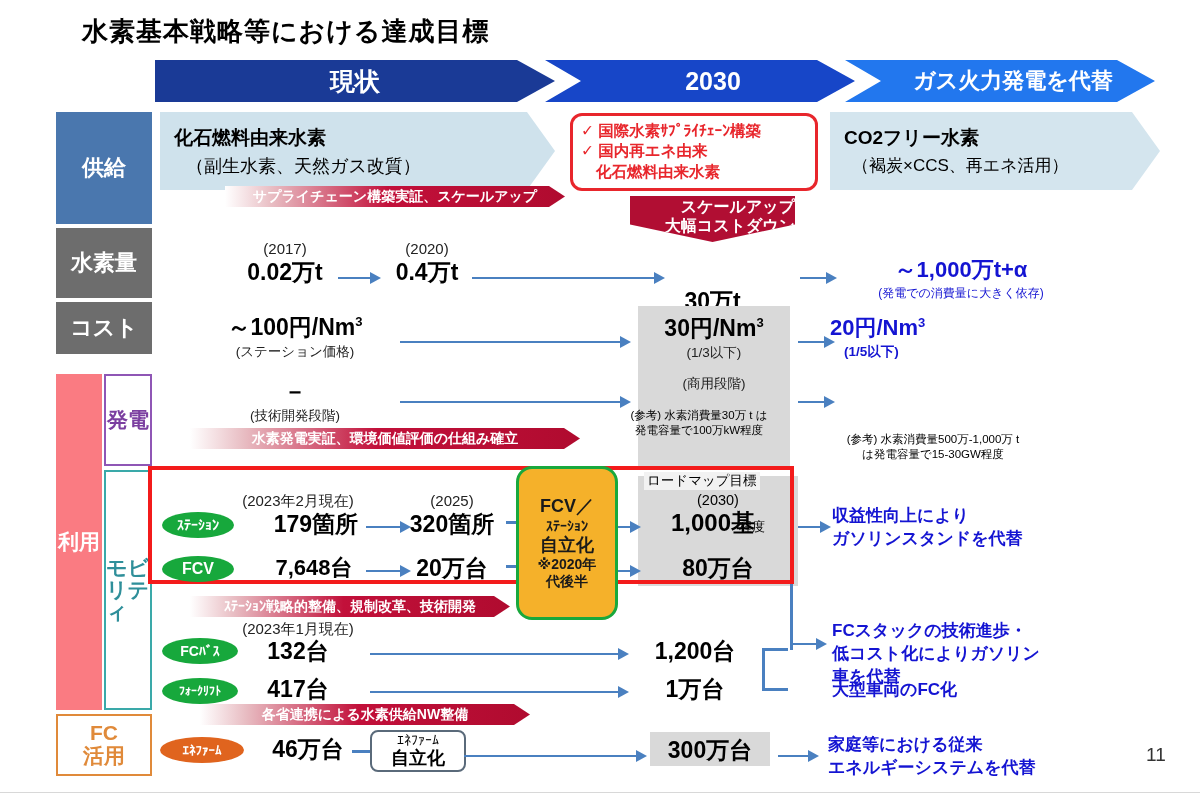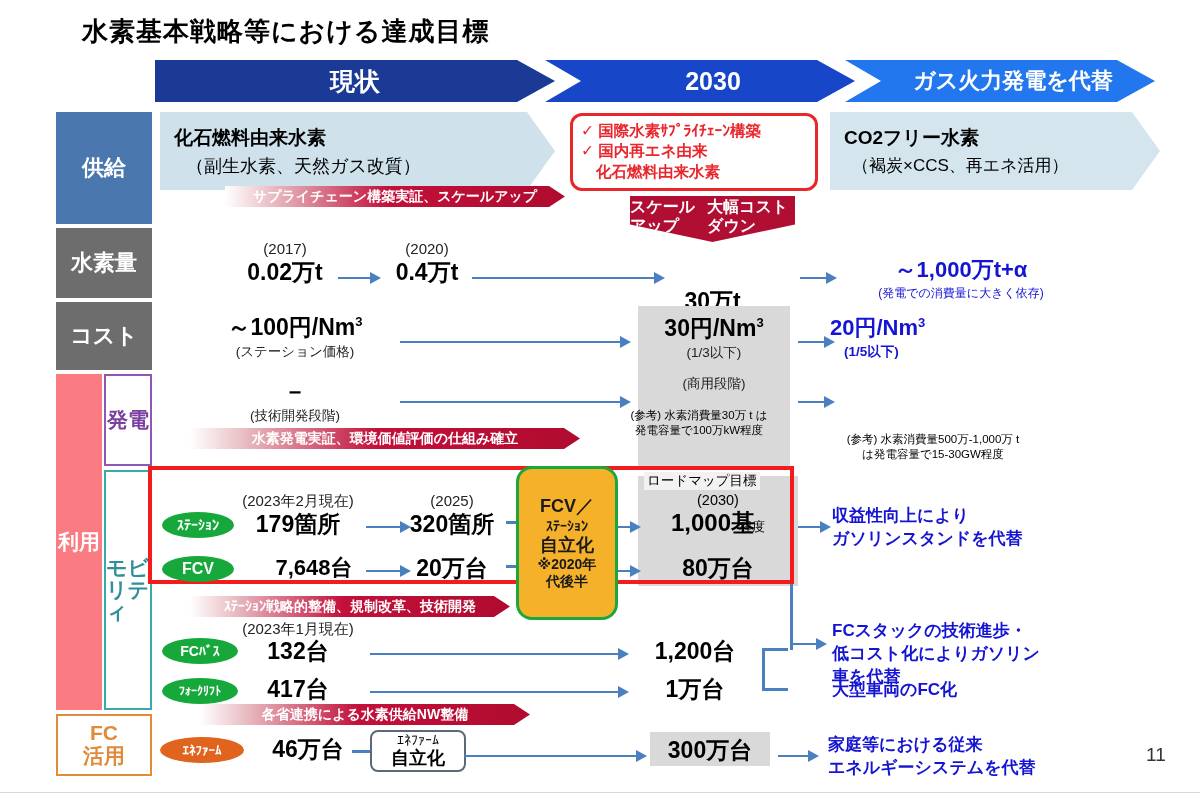--- a/index.html
+++ b/index.html
@@ -24,21 +24,21 @@
      font-size:25px;padding-left:26px;box-sizing:border-box;}
   #hdr-future{left:845px;top:60px;width:310px;background:#2277ee;
      clip-path:polygon(0 0,calc(100% - 38px) 0,100% 50%,calc(100% - 38px) 100%,0 100%,36px 50%);
      font-size:22px;padding-left:26px;box-sizing:border-box;}
 
   
   .rowlbl{display:flex;align-items:center;justify-content:center;
           color:#fff;font-weight:bold;font-size:22px;}
   #lbl-supply{left:56px;top:112px;width:96px;height:112px;background:#4a77ae;}
   #lbl-h2amt{left:56px;top:228px;width:96px;height:70px;background:#6d6d6d;}
-  #lbl-cost{left:56px;top:302px;width:96px;height:68px;background:#6d6d6d;}
+  #lbl-cost{left:56px;top:302px;width:96px;height:52px;background:#6d6d6d;}
   #lbl-riyou{left:56px;top:374px;width:46px;height:336px;background:#fa7b82;
      font-size:21px;line-height:1.05;flex-direction:column;}
   #lbl-hatsuden{left:104px;top:374px;width:48px;height:92px;background:#fff;
      border:2px solid #8f56b5;color:#7b3fa0;font-size:21px;line-height:1.05;
      flex-direction:column;box-sizing:border-box;}
   #lbl-mobility{left:104px;top:470px;width:48px;height:240px;background:#fff;
      border:2px solid #3aa9a9;color:#2f8f9a;font-size:21px;line-height:1.05;
      flex-direction:column;box-sizing:border-box;}
   #lbl-fc{left:56px;top:714px;width:96px;height:62px;background:#fff;
      border:2px solid #e08a3a;color:#e08a3a;font-size:21px;line-height:1.08;
@@ -64,22 +64,22 @@
     background:linear-gradient(90deg,#ffffff 0%,#e8bcc2 14%,#c2103a 48%,#b00b2f 100%);
     clip-path:polygon(0 0,calc(100% - 16px) 0,100% 50%,calc(100% - 16px) 100%,0 100%);}
   #ban-supply{left:225px;top:186px;width:340px;}
   #ban-hatsuden{left:190px;top:428px;width:390px;}
   #ban-station{left:190px;top:596px;width:320px;}
   #ban-nw{left:200px;top:704px;width:330px;}
 
   
   #ban-scaleup{left:630px;top:196px;width:165px;height:46px;background:#b10e33;
     clip-path:polygon(0 0,100% 0,100% 62%,50% 100%,0 62%);
-    color:#fff;font-weight:bold;font-size:16px;text-align:left;
-    display:flex;flex-direction:row;justify-content:flex-start;
+    color:#fff;font-weight:bold;font-size:16px;text-align:right;
+    display:flex;flex-direction:column;justify-content:flex-start;
     padding-top:2px;box-sizing:border-box;line-height:1.18;}
 
   
   .grey{background:#d9d9d9;}
   #grey-cost{left:638px;top:306px;width:152px;height:160px;}
   #grey-mob{left:638px;top:476px;width:160px;height:110px;}
   #grey-300{left:650px;top:732px;width:120px;height:34px;}
 
   
   .val{font-weight:bold;}
@@ -258,21 +258,21 @@
   <div>(参考) 水素消費量500万-1,000万 t</div>
   <div>は発電容量で15-30GW程度</div>
 </div>
 
 <div class="abs" id="redbox"></div>
 <div class="abs" id="roadmap-lbl">ロードマップ目標</div>
 <div class="abs" style="left:638px;top:492px;width:160px;text-align:center;font-size:14.5px;">(2030)</div>
 
 <div class="abs pill" style="left:162px;top:512px;width:72px;">ｽﾃｰｼｮﾝ</div>
 <div class="abs yr" style="left:218px;top:492px;width:160px;text-align:center;">(2023年2月現在)</div>
-<div class="abs val" style="left:238px;top:509px;width:120px;text-align:center;font-size:23px;">179箇所</div>
+<div class="abs val" style="left:238px;top:509px;width:120px;text-align:right;font-size:23px;">179箇所</div>
 <div class="abs arrow" style="left:366px;top:521px;">
   <div class="aline" style="width:34px;"></div>
     <div class="ahead"></div>
 </div>
 <div class="abs yr" style="left:392px;top:492px;width:120px;text-align:center;">(2025)</div>
 <div class="abs val" style="left:392px;top:509px;width:120px;text-align:center;font-size:23px;">320箇所</div>
 <div class="abs arrow" style="left:506px;top:521px;">
   <div class="aline" style="width:16px;"></div>
 </div>
 <div class="abs arrow" style="left:614px;top:521px;">

